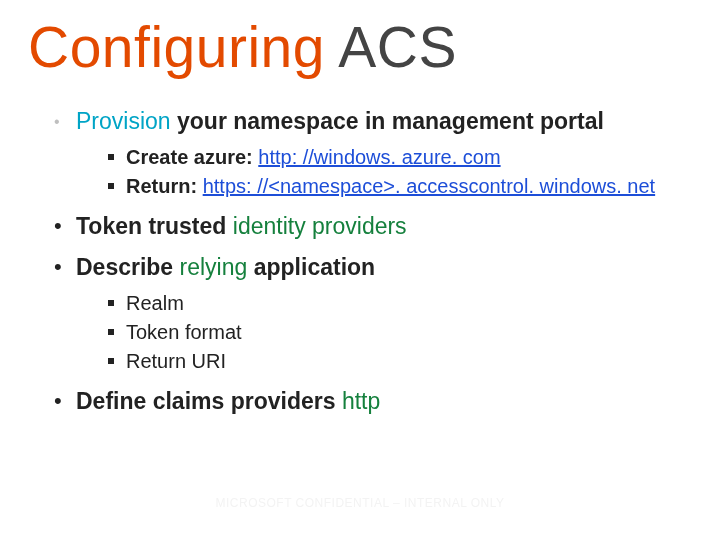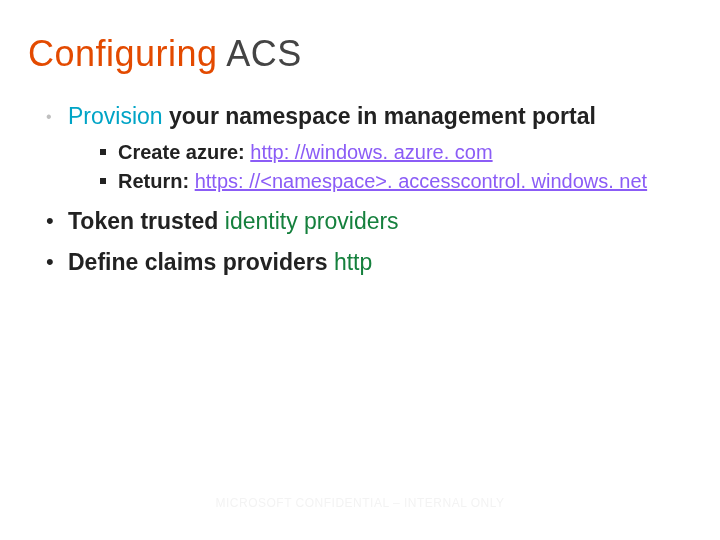--- a/index.html
+++ b/index.html
@@ -13,34 +13,34 @@
   }
   .slide {
     position: relative;
     width: 720px;
     height: 540px;
     box-sizing: border-box;
     padding: 18px 28px 0 28px;
   }
   .title {
     font-weight: 300;
-    font-size: 36px;
+    font-size: 57px;
     line-height: 1.05;
-    margin: 17px 0 28px 0;
+    margin: 0 0 28px 0;
     letter-spacing: 0.5px;
   }
   .title .t1 { color: #e34a00; font-weight: 300; }
   .title .t2 { color: #444444; font-weight: 300; }
   .content {
     padding-left: 4px;
     color: #222;
   }
   ul.level1 {
     list-style: none;
-    margin: 8px;
+    margin: 16px;
     padding: 0;
   }
   ul.level1 > li {
     position: relative;
     padding-left: 28px;
     margin-bottom: 10px;
     font-size: 23px;
     line-height: 1.35;
     font-weight: 400;
   }
@@ -74,21 +74,21 @@
     content: "";
     position: absolute;
     left: 2px;
     top: 11px;
     width: 6px;
     height: 6px;
     background: #222;
     border-radius: 0;
   }
   .accent { color: #15803d; }
-  .linkish { text-decoration: underline; color: #8b5cf6; }
+  .linkish { text-decoration: underline; color: #1d4ed8; }
   .prov { color: #00a4c6; }
   .bold { font-weight: 600; }
   .footer {
     position: absolute;
     left: 0;
     right: 0;
     bottom: 30px;
     text-align: center;
     font-size: 12px;
     letter-spacing: 0.5px;
@@ -116,20 +116,28 @@
           <li>
             <span class="bold">Return: </span><span class="linkish">https: //&lt;namespace&gt;. accesscontrol. windows. net</span>
           </li>
         </ul>
       </li>
 
       <li>
         <span class="bold">Token trusted </span><span class="accent">identity providers</span>
       </li>
 
+      <li>
+        <span class="bold">Describe </span><span class="accent">relying</span><span class="bold"> application</span>
+        <ul class="level2">
+          <li class="bold">Realm</li>
+          <li class="bold">Token format</li>
+          <li class="bold">Return URI</li>
+        </ul>
+      </li>
 
       <li>
         <span class="bold">Define claims providers </span><span class="accent">http</span>
       </li>
 
     </ul>
   </div>
 
   <div class="footer">MICROSOFT CONFIDENTIAL – INTERNAL ONLY</div>
 </div>

